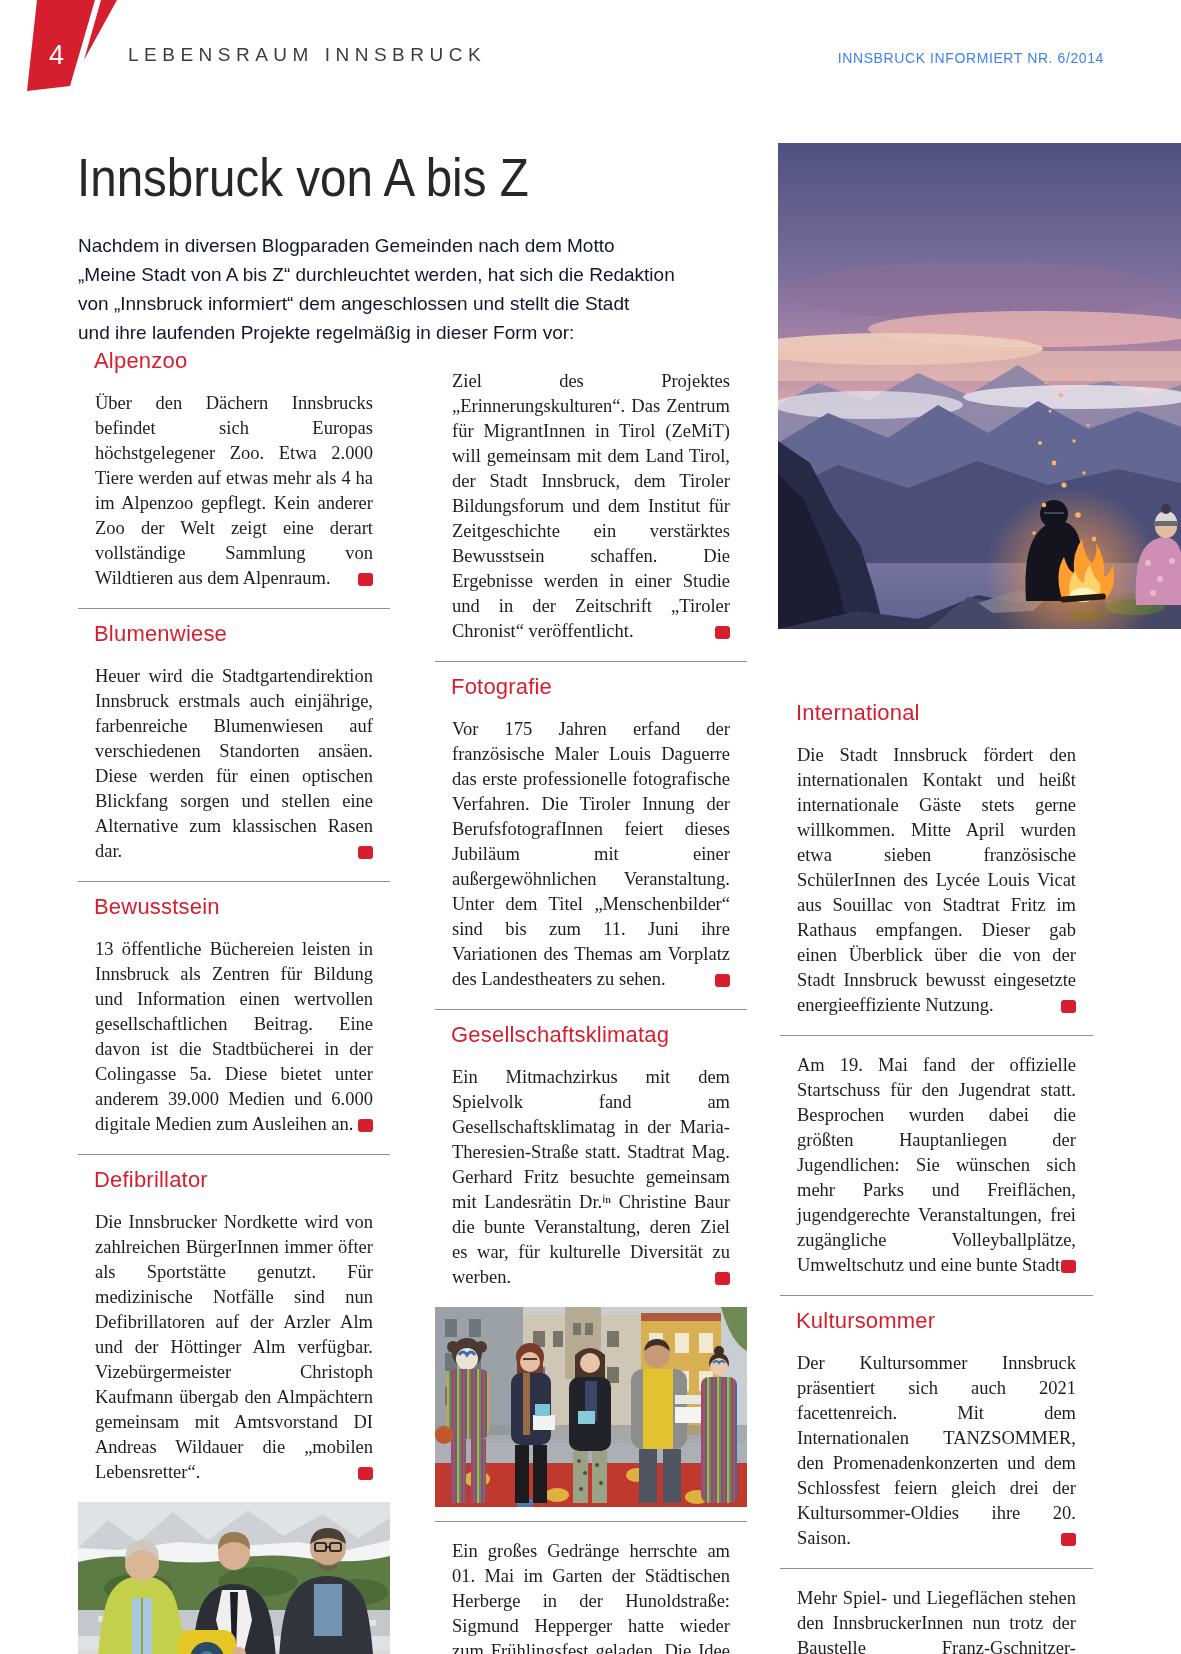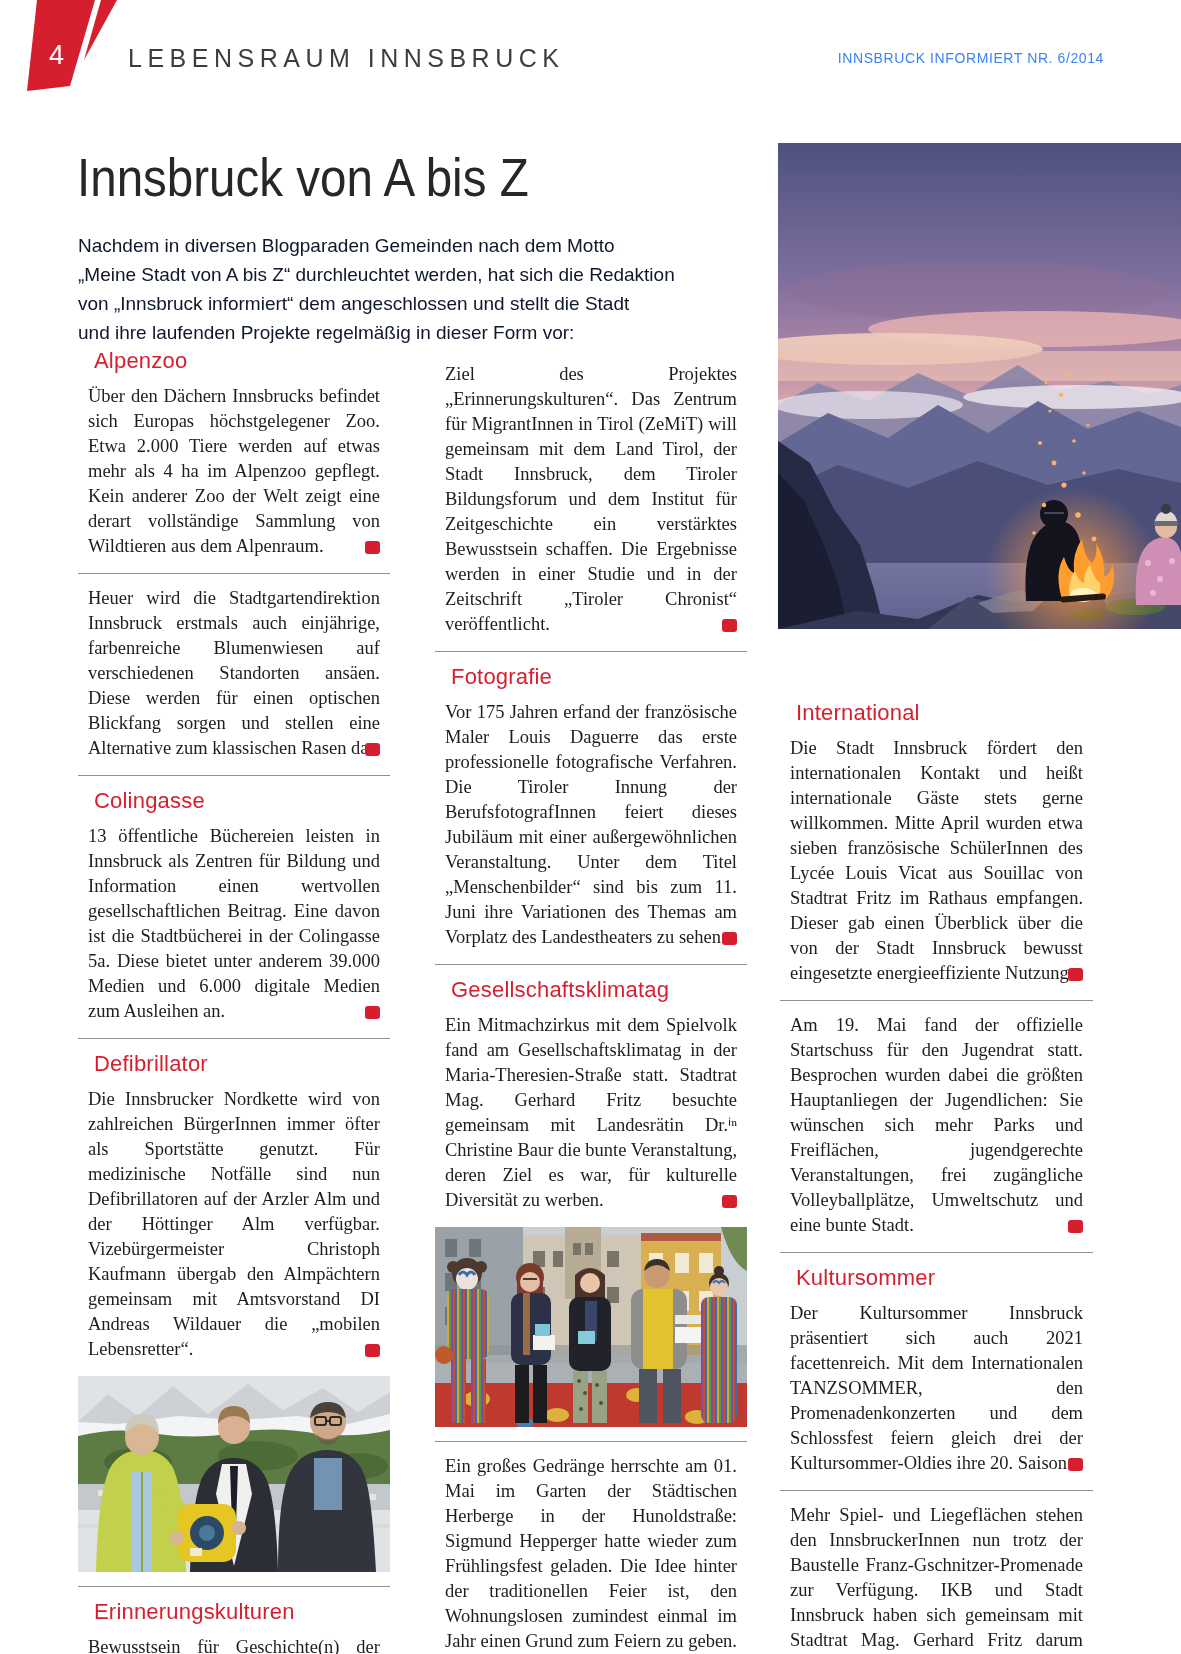--- a/index.html
+++ b/index.html
@@ -9,21 +9,21 @@
     position:relative; width:1181px; height:1654px; background:#fff;
     overflow:hidden; font-family:"Liberation Sans", sans-serif;
   }
   
   .badge { position:absolute; left:0; top:0; width:140px; height:100px; }
   .badge-num {
     position:absolute; left:49px; top:40px; color:#fff;
     font-size:27px; font-weight:400;
   }
   .kicker {
-    position:absolute; left:128px; top:44px; font-size:25px;
+    position:absolute; left:128px; top:44px; font-size:19px;
     letter-spacing:5.5px; color:#3d3d3d; white-space:nowrap;
   }
   .issue {
     position:absolute; right:77px; top:50px; font-size:14px;
     letter-spacing:0.6px; color:#3b82f6; white-space:nowrap;
   }
   
   .title {
     position:absolute; left:77px; top:150px; margin:0;
     font-size:54px; font-weight:400; color:#272727; line-height:1;
@@ -35,21 +35,21 @@
   
   .col { position:absolute; width:312px; }
   .col-left  { left:78px;  top:348px; }
   .col-mid   { left:435px; top:352px; }
   .col-right { left:780px; top:700px; width:313px; }
   .sec-h {
     margin:0 0 6px 16px; font-size:22px; font-weight:400;
     color:var(--red); letter-spacing:0.2px; line-height:26px;
   }
   .sec-b {
-    position:relative; margin:10px; font-family:"Liberation Serif", serif;
+    position:relative; margin:17px; font-family:"Liberation Serif", serif;
     font-size:18.5px; line-height:25px; color:var(--ink);
     text-align:justify; hyphens:auto; -webkit-hyphens:auto;
   }
   .endmark {
     position:absolute; right:0; bottom:5px; width:15px; height:13px;
     border-radius:3px; background:var(--red);
   }
   .rule { border:none; border-top:1px solid var(--rule); margin:14px 0 12px 0; }
   figure.photo { margin:14px 0 0 0; }
   figure.photo svg { display:block; }
@@ -155,25 +155,26 @@
     </svg>
   </div>
 
   <div class="col col-left">
     <section>
       <h2 class="sec-h">Alpenzoo</h2>
       <p class="sec-b"><span>Über den Dächern Innsbrucks befindet sich Europas höchstgelegener Zoo. Etwa 2.000 Tiere werden auf etwas mehr als 4 ha im Alpenzoo gepflegt. Kein anderer Zoo der Welt zeigt eine derart vollständige Sammlung von Wildtieren aus dem Alpenraum.</span><span class="endmark"></span></p>
     </section>
     <hr class="rule">
     <section>
+      <h2 class="sec-h">Blumenwiese</h2>
       <p class="sec-b"><span>Heuer wird die Stadtgartendirektion Innsbruck erstmals auch einjährige, farbenreiche Blumenwiesen auf verschiedenen Standorten ansäen. Diese werden für einen optischen Blickfang sorgen und stellen eine Alternative zum klassischen Rasen dar.</span><span class="endmark"></span></p>
     </section>
     <hr class="rule">
     <section>
-      <h2 class="sec-h">Colingasse</h2>
+      <h2 class="sec-h">Bewusstsein</h2>
       <p class="sec-b"><span>13 öffentliche Büchereien leisten in Innsbruck als Zentren für Bildung und Information einen wertvollen gesellschaftlichen Beitrag. Eine davon ist die Stadtbücherei in der Colingasse 5a. Diese bietet unter anderem 39.000 Medien und 6.000 digitale Medien zum Ausleihen an.</span><span class="endmark"></span></p>
     </section>
     <hr class="rule">
     <section>
       <h2 class="sec-h">Defibrillator</h2>
       <p class="sec-b"><span>Die Innsbrucker Nordkette wird von zahlreichen BürgerInnen immer öfter als Sportstätte genutzt. Für medizinische Notfälle sind nun Defibrillatoren auf der Arzler Alm und der Höttinger Alm verfügbar. Vizebürgermeister Christoph Kaufmann übergab den Almpächtern gemeinsam mit Amtsvorstand DI Andreas Wildauer die „mobilen Lebensretter“.</span><span class="endmark"></span></p>
       <figure class="photo">
         <svg viewBox="0 0 312 196" width="312" height="196">
           <rect width="312" height="196" fill="#dfe3e6"></rect>
           <path d="M0,46 L30,18 60,40 95,10 130,38 170,8 205,34 245,12 280,36 312,16 L312,60 L0,60 Z" fill="#f2f4f6"></path>

